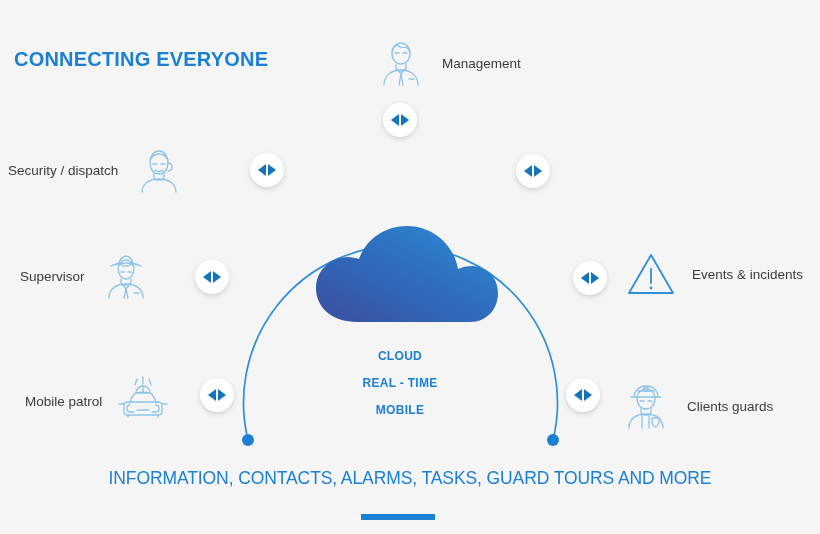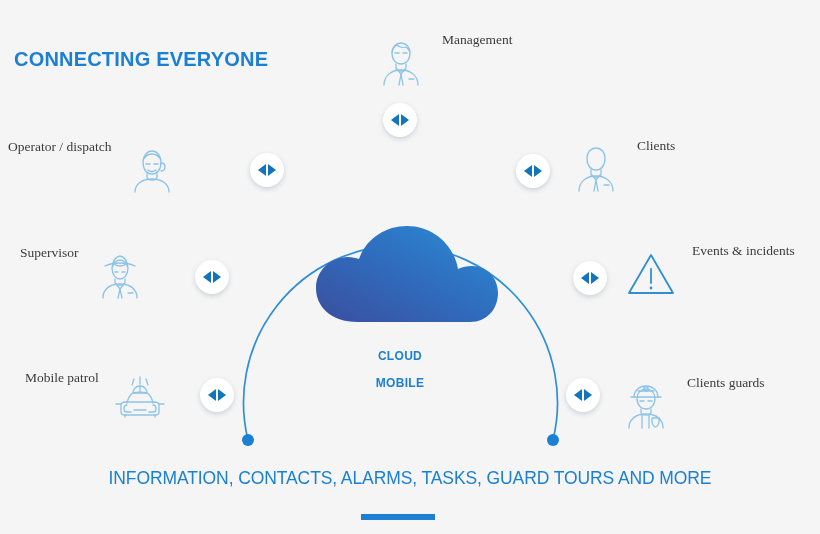--- a/index.html
+++ b/index.html
@@ -94,22 +94,21 @@
     display: flex;
     align-items: center;
     justify-content: center;
   }
   .node svg { display: block; }
 
   
   .spoke {
     position: absolute;
     display: flex;
-    align-items: flex-start;
-    font-family: Liberation Serif, serif;
+    align-items: center;
   }
   .spoke.left-side { flex-direction: row; }
   .spoke .icon-box {
     width: 62px;
     height: 62px;
     display: flex;
     align-items: center;
     justify-content: center;
     flex: 0 0 auto;
   }
@@ -153,20 +152,21 @@
                C66 17 85 4 107 4
                C133 4 154 23 158 47
                C162 45 167 44 172 44
                C187 44 198 56 198 71
                C198 87 187 100 170 100 Z" fill="url(#cloudGrad)"></path>
     </svg>
   </div>
 
   <div class="center-text">
     <div>CLOUD</div>
+    <div>REAL - TIME</div>
     <div>MOBILE</div>
   </div>
 
   <div class="node" style="left:383px; top:103px;">
     <span>
       <svg width="20" height="14" viewBox="0 0 20 14">
         <polygon points="9,1 9,13 1,7" fill="#1274bc"></polygon>
         <polygon points="11,1 11,13 19,7" fill="#1274bc"></polygon>
       </svg>
     </span>
@@ -236,33 +236,20 @@
         <path d="M23 29 l0 4 c0 2 2 3 5 3 s5-1 5-3 l0-4"></path>
         <path d="M11 50 c0-9 7-15 17-15 s17 6 17 15"></path>
         <path d="M24 34 l4 5 l4-5"></path>
         <path d="M28 39 l-2 11 M28 39 l2 11"></path>
         <line x1="36" y1="44" x2="41" y2="44"></line>
       </svg>
     </span>
     <span class="lbl">Management</span>
   </div>
 
-  <div class="spoke right-side" style="left:565px; top:138px;">
-    <span class="icon-box">
-      <svg width="56" height="56" viewBox="0 0 56 56" fill="none" stroke="#8dc3e8" stroke-width="1.3" stroke-linecap="round" stroke-linejoin="round">
-        <path d="M19 17 c0-6 4-10 9-10 s9 4 9 10 c0 8-4 12-9 12 s-9-4-9-12z"></path>
-        <path d="M23 29 l0 4 c0 2 2 3 5 3 s5-1 5-3 l0-4"></path>
-        <path d="M11 50 c0-9 7-15 17-15 s17 6 17 15"></path>
-        <path d="M24 34 l4 5 l4-5"></path>
-        <path d="M28 39 l-2 11 M28 39 l2 11"></path>
-        <line x1="36" y1="44" x2="41" y2="44"></line>
-      </svg>
-    </span>
-    <span class="lbl">Clients</span>
-  </div>
 
   <div class="spoke right-side" style="left:620px; top:243px;">
     <span class="icon-box">
       <svg width="56" height="56" viewBox="0 0 56 56" fill="none" stroke="#2f8fd6" stroke-width="1.8" stroke-linecap="round" stroke-linejoin="round">
         <path d="M28 9 L50 47 L6 47 Z"></path>
         <line x1="28" y1="23" x2="28" y2="37"></line>
         <circle cx="28" cy="42" r="1.4" fill="#2f8fd6" stroke="none"></circle>
       </svg>
     </span>
     <span class="lbl">Events &amp;  incidents</span>
@@ -282,21 +269,21 @@
         <path d="M11 50 c0-9 7-14 17-14 s17 5 17 14"></path>
         <line x1="24" y1="37" x2="24" y2="50"></line>
         <line x1="31" y1="37" x2="31" y2="50"></line>
         <path d="M34 40 l7 0 l0 4 c0 3-3 5-3.5 5 s-3.5-2-3.5-5z"></path>
       </svg>
     </span>
     <span class="lbl">Clients guards</span>
   </div>
 
   <div class="spoke left-side" style="left:8px; top:139px;">
-    <span class="lbl">Operator /  dispatch</span>
+    <span class="lbl">Security /  dispatch</span>
     <span class="icon-box">
       <svg width="56" height="56" viewBox="0 0 56 56" fill="none" stroke="#8dc3e8" stroke-width="1.3" stroke-linecap="round" stroke-linejoin="round">
         <path d="M19 20 c0-6 4-11 9-11 s9 5 9 11 c0 8-4 12-9 12 s-9-4-9-12z"></path>
         <path d="M19 18 c2-4 5-6 9-6 s7 2 9 6"></path>
         <line x1="22" y1="22" x2="26" y2="22"></line>
         <line x1="30" y1="22" x2="34" y2="22"></line>
         <path d="M24 28 c2 2 6 2 8 0"></path>
         <path d="M37 21 c3 0 4 2 4 4 s-1 4-4 4"></path>
         <path d="M23 32 l0 3 c0 2 2 3 5 3 s5-1 5-3 l0-3"></path>
         <path d="M11 50 c0-8 7-13 17-13 s17 5 17 13"></path>

